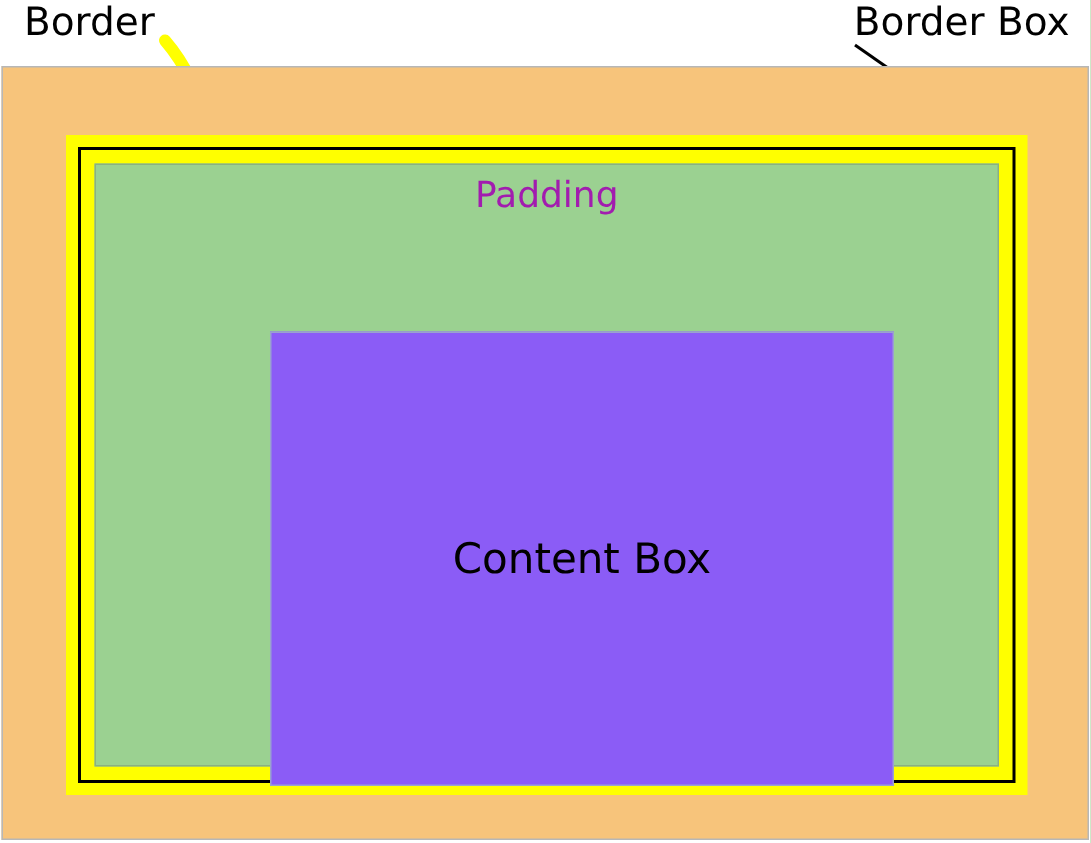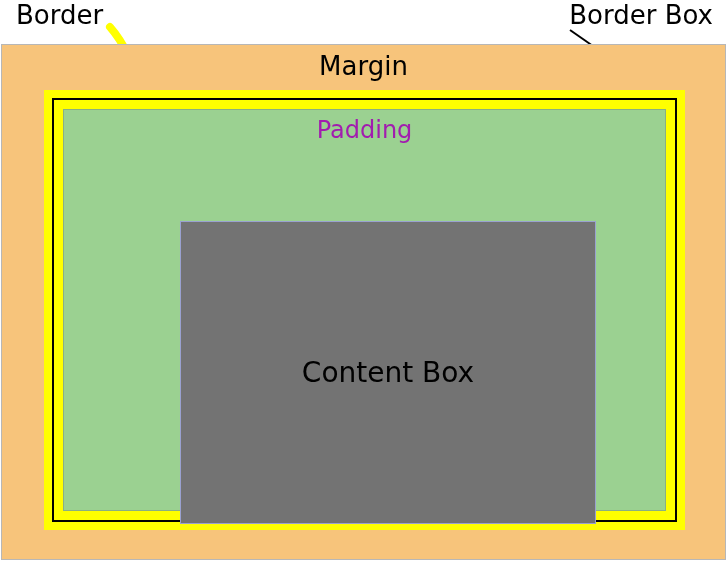--- a/index.html
+++ b/index.html
@@ -81,21 +81,21 @@
       transform: translateX(-50%);
       font-size: 24px;
       color: #a21caf;
     }
     .content-box {
       position: absolute;
       left: 116px;
       top: 111px;
       width: 416px;
       height: 303px;
-      background: #737373;
+      background: #8b5cf6;
       border: 1px solid #9aa1d0;
       display: flex;
       align-items: center;
       justify-content: center;
     }
     .content-label {
       font-size: 28px;
       color: #000;
     }
     .pointer-line-border {
@@ -117,21 +117,20 @@
 
 <svg class="pointer-line-border" width="727" height="562" style="left:0;top:0;">
   <path d="M 110 27 Q 130 50 142 92" stroke="#ffff00" stroke-width="8" fill="none" stroke-linecap="round"></path>
 </svg>
 
 <svg class="pointer-line-borderbox" width="727" height="562" style="left:0;top:0;">
   <line x1="570" y1="30" x2="666" y2="97" stroke="#000" stroke-width="2"></line>
 </svg>
 
 <div class="margin-box">
-  <span class="margin-label">Margin</span>
 
   <div class="border-yellow"></div>
   <div class="borderbox-line"></div>
 
   <div class="padding-box">
     <span class="padding-label">Padding</span>
 
     <div class="content-box">
       <span class="content-label">Content Box</span>
     </div>

